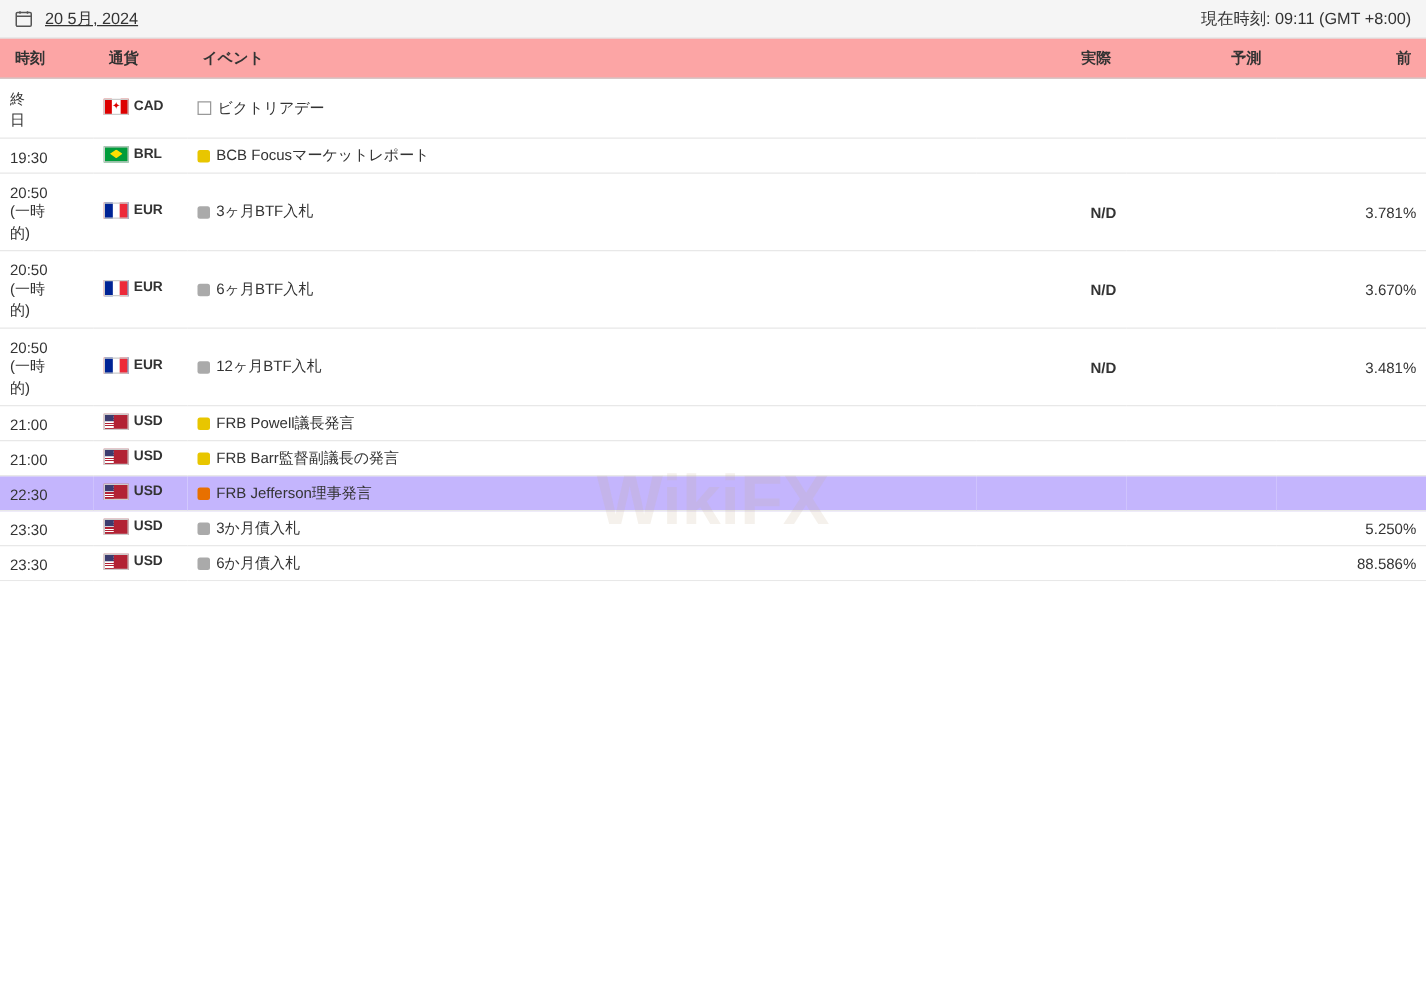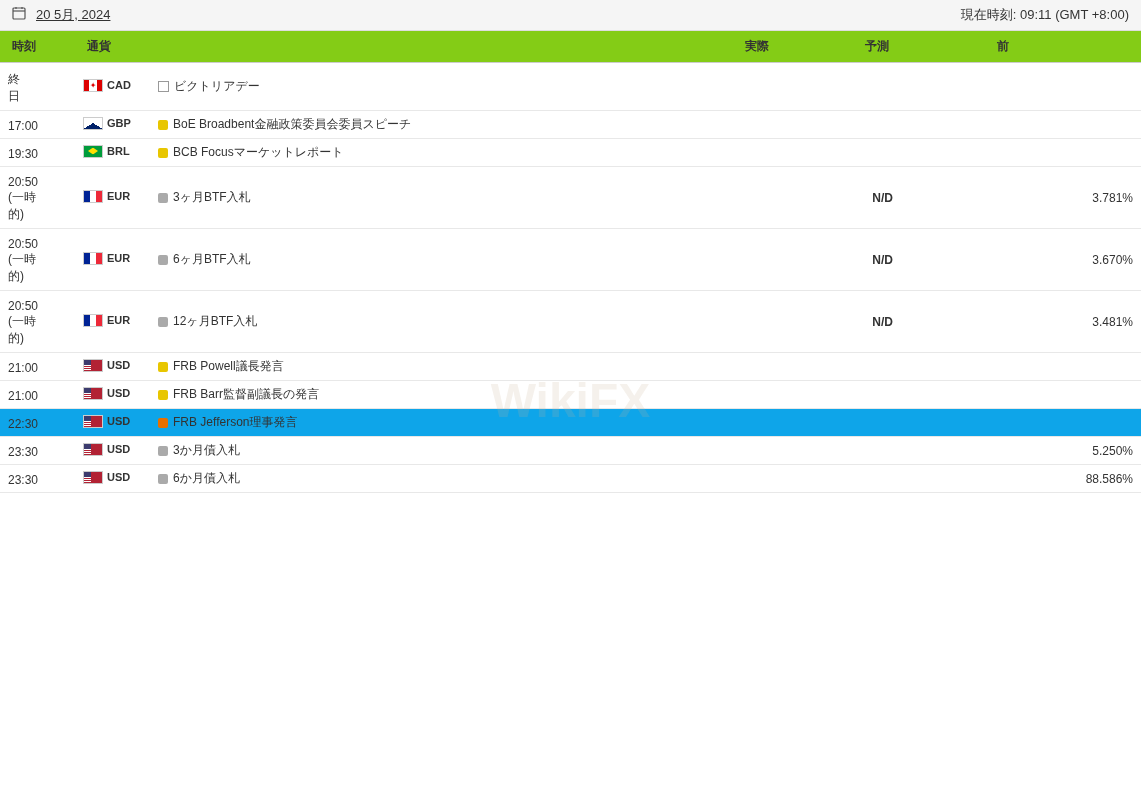--- a/index.html
+++ b/index.html
@@ -26,42 +26,42 @@
       cursor: pointer;
     }
     .header-time {
       font-size: 13px;
       color: #333;
     }
     .col-headers {
       display: grid;
       grid-template-columns: 75px 75px 1fr 120px 120px 120px;
       padding: 5px 8px;
-      background: #84cc16;
+      background: #fca5a5;
       border-bottom: 1px solid #ccc;
       font-weight: bold;
       font-size: 12px;
     }
     .col-headers span {
       padding: 2px 4px;
     }
     .col-headers .col-actual,
     .col-headers .col-forecast,
     .col-headers .col-prev {
       text-align: right;
     }
     table {
       width: 100%;
       border-collapse: collapse;
     }
     tr {
       border-bottom: 1px solid #e8e8e8;
     }
     tr.highlighted {
-      background: #0ea5e9;
+      background: #c4b5fd;
     }
     td {
       padding: 5px 8px;
       vertical-align: middle;
       font-size: 12px;
     }
     .td-time {
       width: 75px;
       color: #333;
       white-space: pre-line;
@@ -130,59 +130,60 @@
       background: #fff;
     }
     .event-name {
       vertical-align: middle;
     }
     .wikifx-watermark {
       position: fixed;
       top: 50%;
       left: 50%;
       transform: translate(-50%, -50%);
-      font-size: 48px;
+      font-size: 56px;
       color: rgba(200,180,150,0.18);
       font-weight: bold;
       pointer-events: none;
       white-space: nowrap;
       z-index: 999;
     }
     .cal-icon {
       width: 14px;
       height: 14px;
       display: inline-block;
       vertical-align: middle;
       margin-right: 4px;
     }
   </style>
 </head>
 <body>
 
 <div class="wikifx-watermark">WikiFX</div>
 
 <div class="header-bar">
-  <div style="display:flex;align-items:flex-start;gap:6px;">
+  <div style="display:flex;align-items:center;gap:6px;">
     <svg class="cal-icon" viewBox="0 0 14 14" fill="none" stroke="#555" stroke-width="1.2">
       <rect x="1" y="2" width="12" height="11" rx="1"></rect>
       <line x1="1" y1="5" x2="13" y2="5"></line>
       <line x1="4" y1="1" x2="4" y2="3"></line>
       <line x1="10" y1="1" x2="10" y2="3"></line>
     </svg>
     <span class="header-date">20 5月, 2024</span>
   </div>
   <span class="header-time">
     <span>現在時刻:</span>
     <span>09:11 (GMT +8:00)</span>
   </span>
 </div>
 
 <div class="col-headers">
   <span>時刻</span>
   <span>通貨</span>
+  <span>イベント</span>
   <span class="col-actual">実際</span>
   <span class="col-forecast">予測</span>
   <span class="col-prev">前</span>
 </div>
 
 <table>
   <tbody id="table-body">
   <tr>
         <td class="td-time" style="white-space: pre-line;">終
 日</td>
@@ -191,33 +192,20 @@
               <span style="position:absolute;left:50%;top:50%;transform:translate(-50%,-50%);font-size:8px;color:#d00;">✦</span>
             </span>
             <span style="font-size: 11px; font-weight: bold;">CAD</span>
           </div></td>
         <td class="td-event"><span class="imp-checkbox"></span><span class="event-name">ビクトリアデー</span></td>
         <td class="td-actual"></td>
         <td class="td-forecast"></td>
         <td class="td-prev"></td>
       </tr>
       <tr>
-        <td class="td-time" style="white-space: pre-line;">17:00</td>
-        <td class="td-currency"><div class="currency-flag">
-            <span class="flag flag-gb" style="background: rgb(1, 33, 105); position: relative; overflow: hidden;">
-              <span style="position:absolute;top:0;left:0;width:100%;height:100%;background:linear-gradient(to bottom right,#fff 48%,transparent 48%),linear-gradient(to bottom left,#fff 48%,transparent 48%),#012169;"></span>
-            </span>
-            <span style="font-size: 11px; font-weight: bold;">GBP</span>
-          </div></td>
-        <td class="td-event"><span class="importance-dot imp-yellow"></span><span class="event-name">BoE Broadbent金融政策委員会委員スピーチ</span></td>
-        <td class="td-actual"></td>
-        <td class="td-forecast"></td>
-        <td class="td-prev"></td>
-      </tr>
-      <tr>
         <td class="td-time" style="white-space: pre-line;">19:30</td>
         <td class="td-currency"><div class="currency-flag">
             <span class="flag flag-br" style="background: rgb(0, 156, 59); position: relative; overflow: hidden;">
               <span style="position:absolute;top:50%;left:50%;transform:translate(-50%,-50%);width:10px;height:7px;background:#ffdf00;clip-path:polygon(50% 0%,100% 50%,50% 100%,0% 50%);"></span>
             </span>
             <span style="font-size: 11px; font-weight: bold;">BRL</span>
           </div></td>
         <td class="td-event"><span class="importance-dot imp-yellow"></span><span class="event-name">BCB Focusマーケットレポート</span></td>
         <td class="td-actual"></td>
         <td class="td-forecast"></td>

